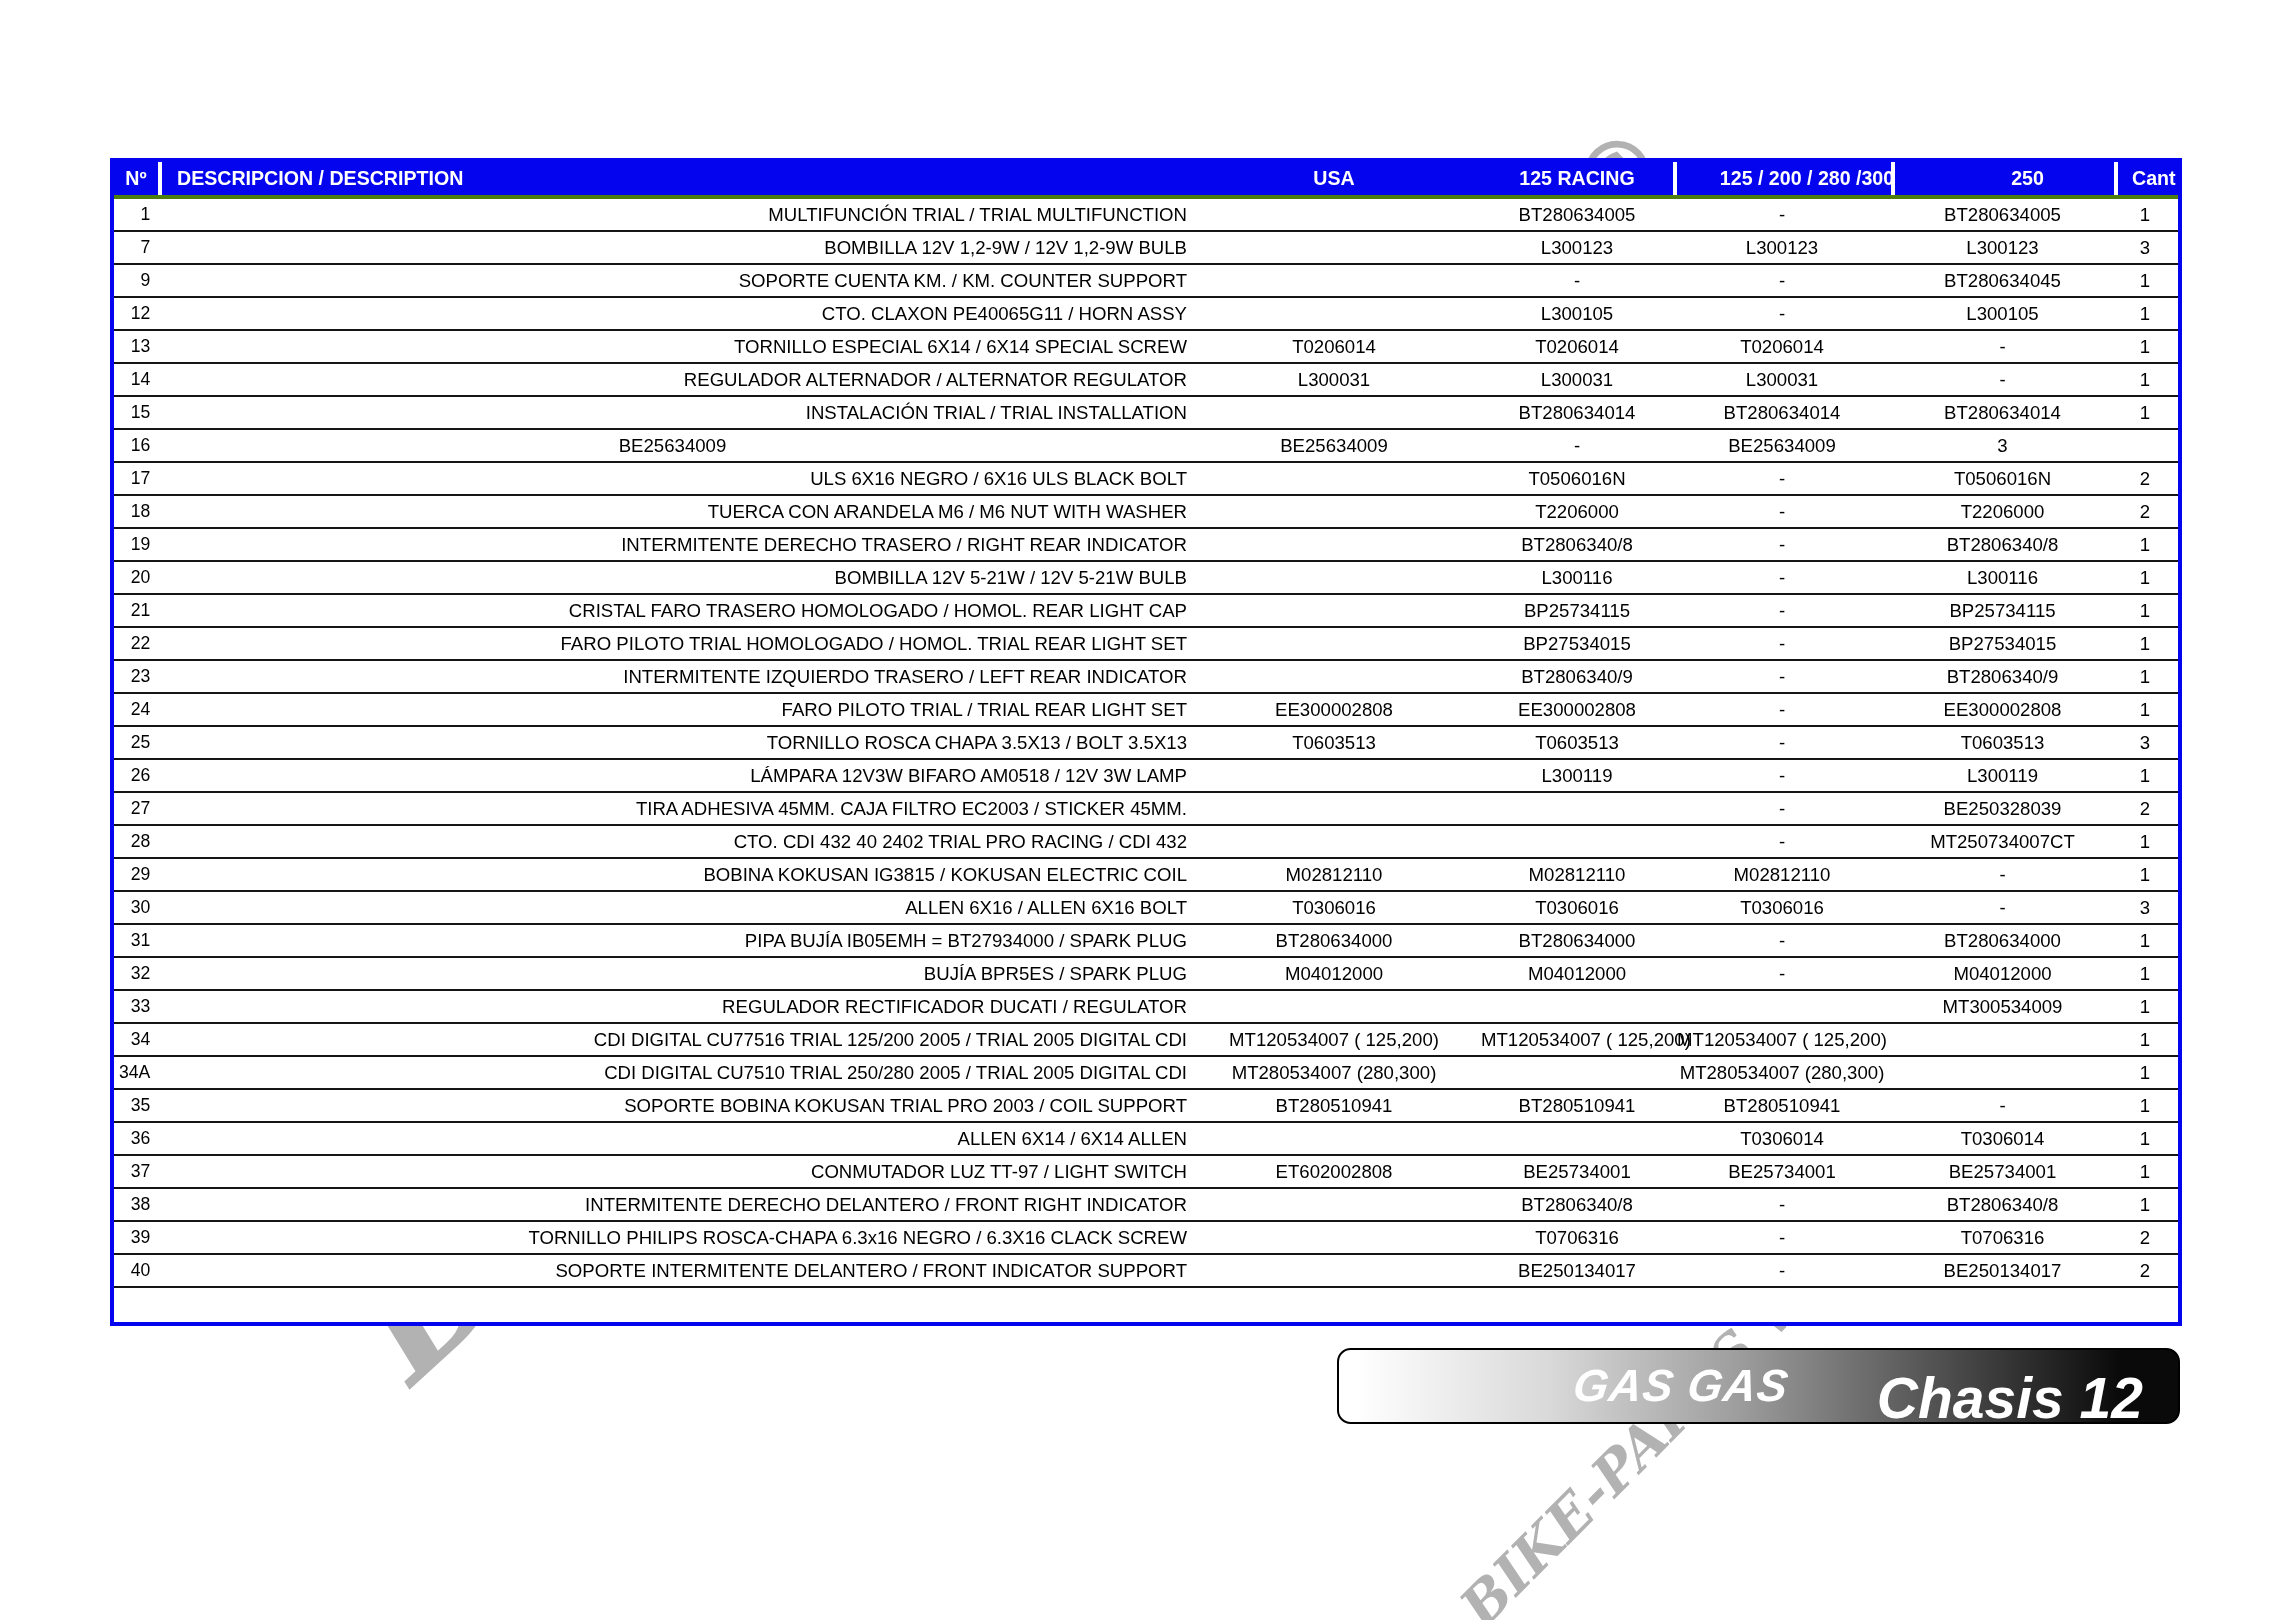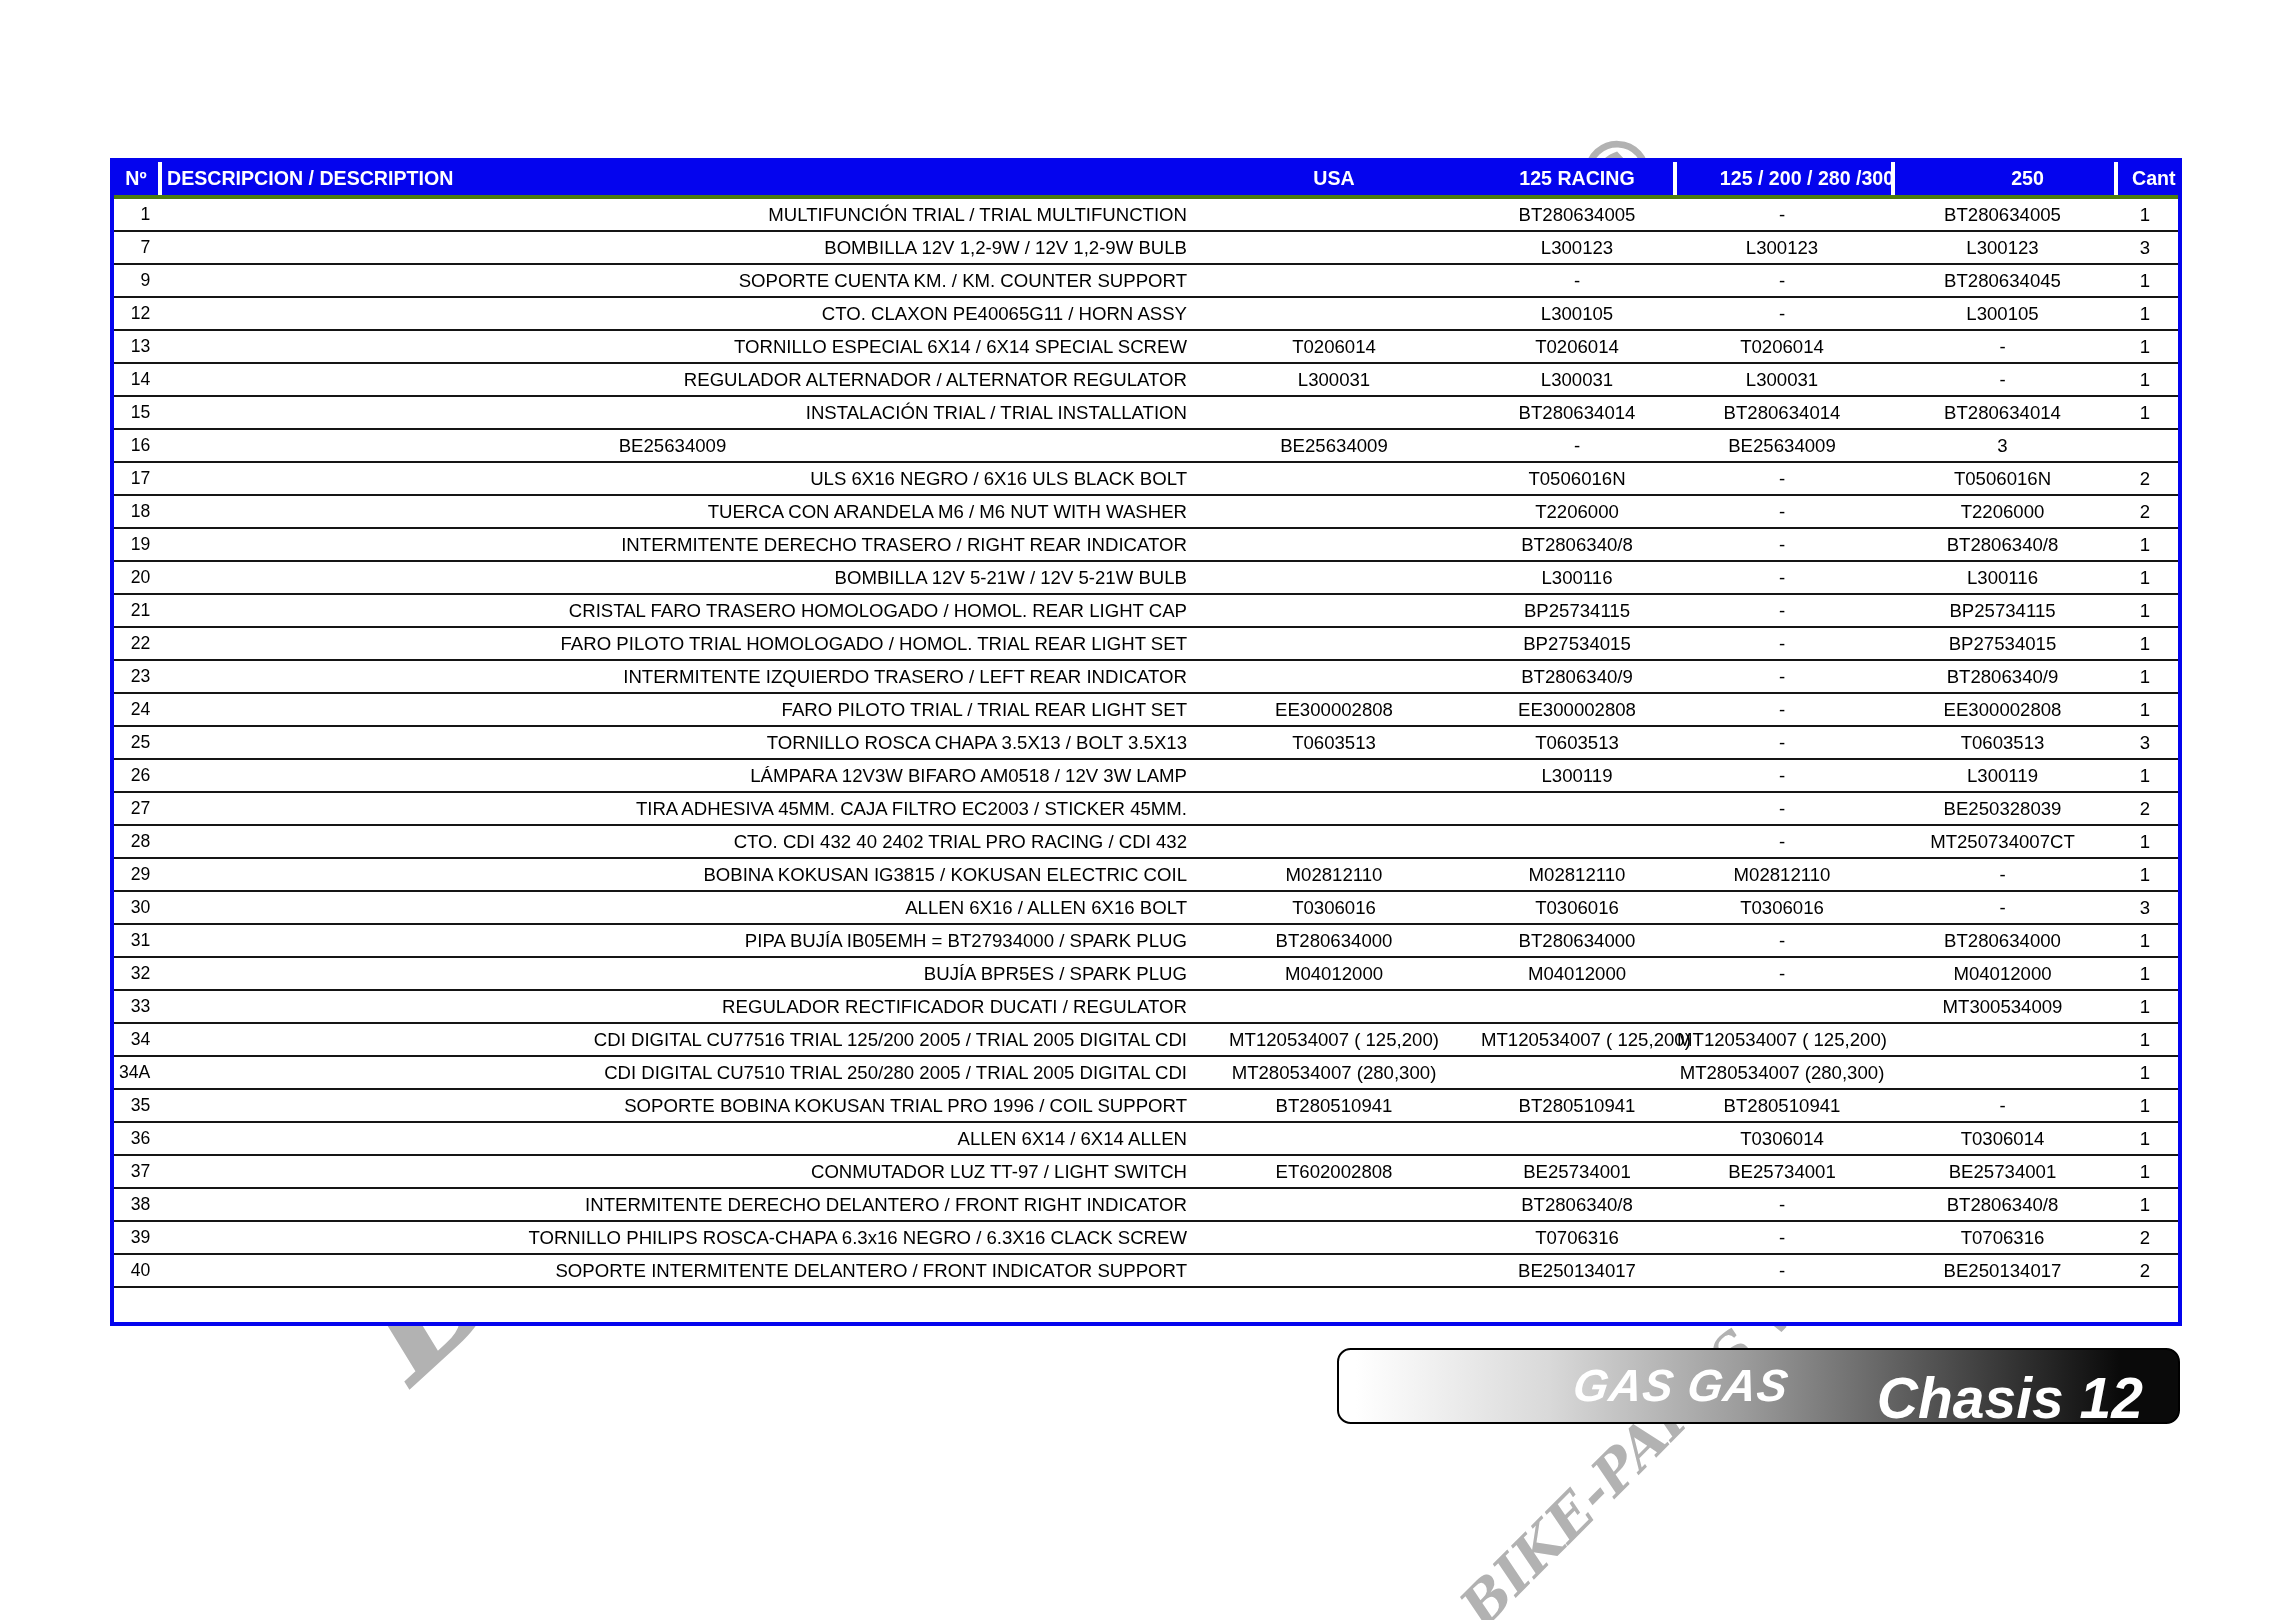--- a/index.html
+++ b/index.html
@@ -24,21 +24,21 @@
     height:37px;
     background:#0404ee;
     color:#ffffff;
     font-weight:bold;
     font-size:19.6px;
     align-items:center;
     border-bottom:4px solid #4d7c0f;
   }
   .thead > div{ white-space:nowrap; overflow:hidden; }
   .h-num{ text-align:center; }
-  .h-desc{ padding-left:5px; border-left:4.9px solid #ffffff; height:100%; display:flex; align-items:center; }
+  .h-desc{ padding-left:15px; border-left:4.9px solid #ffffff; height:100%; display:flex; align-items:center; }
   .h-usa, .h-racing, .h-v125, .h-v250{ text-align:center; }
   .h-v125, .h-v250{ border-left:4.9px solid #ffffff; height:100%; display:flex; align-items:center; justify-content:center;padding-left:46px; }
   .h-cant{ border-left:4.9px solid #ffffff; height:100%; display:flex; align-items:center; padding-left:14px; }
 
   .tbody{ background:#ffffff; }
   .row{
     display:grid;
     grid-template-columns:44px 1029px 294px 192px 218px 223px 62px;
     height:33px;
     align-items:center;
@@ -348,21 +348,21 @@
     <div class="c-num">34A</div>
     <div class="c-desc">CDI DIGITAL CU7510 TRIAL 250/280 2005 / TRIAL 2005 DIGITAL CDI</div>
     <div class="c-usa">MT280534007 (280,300)</div>
     <div class="c-racing"></div>
     <div class="c-v125">MT280534007 (280,300)</div>
     <div class="c-v250"></div>
     <div class="c-cant">1</div>
   </div>
       <div class="row">
     <div class="c-num">35</div>
-    <div class="c-desc">SOPORTE BOBINA KOKUSAN TRIAL PRO 1996 / COIL SUPPORT</div>
+    <div class="c-desc">SOPORTE BOBINA KOKUSAN TRIAL PRO 2003 / COIL SUPPORT</div>
     <div class="c-usa">BT280510941</div>
     <div class="c-racing">BT280510941</div>
     <div class="c-v125">BT280510941</div>
     <div class="c-v250">-</div>
     <div class="c-cant">1</div>
   </div>
       <div class="row">
     <div class="c-num">36</div>
     <div class="c-desc">ALLEN 6X14 / 6X14 ALLEN</div>
     <div class="c-usa"></div>

